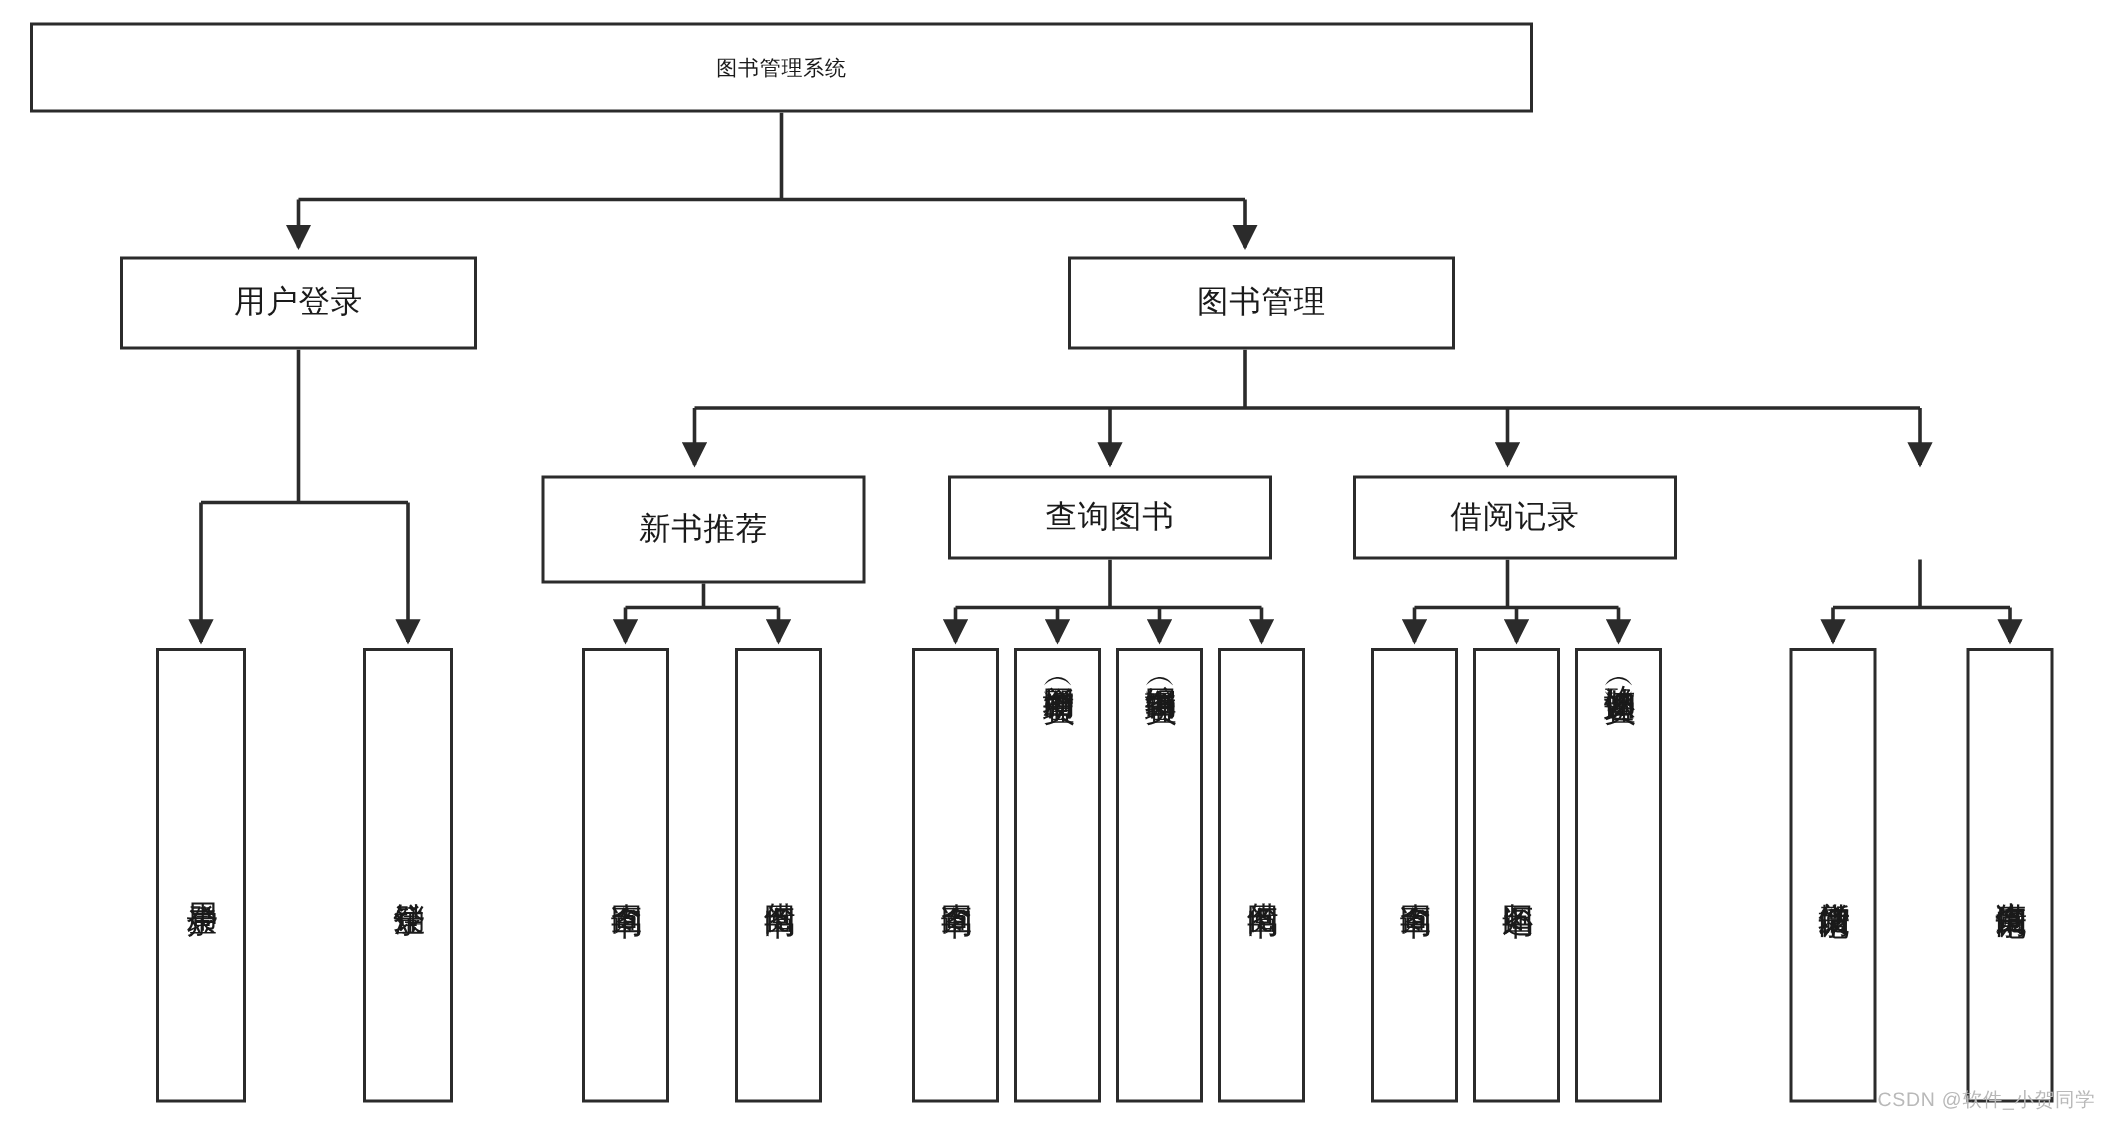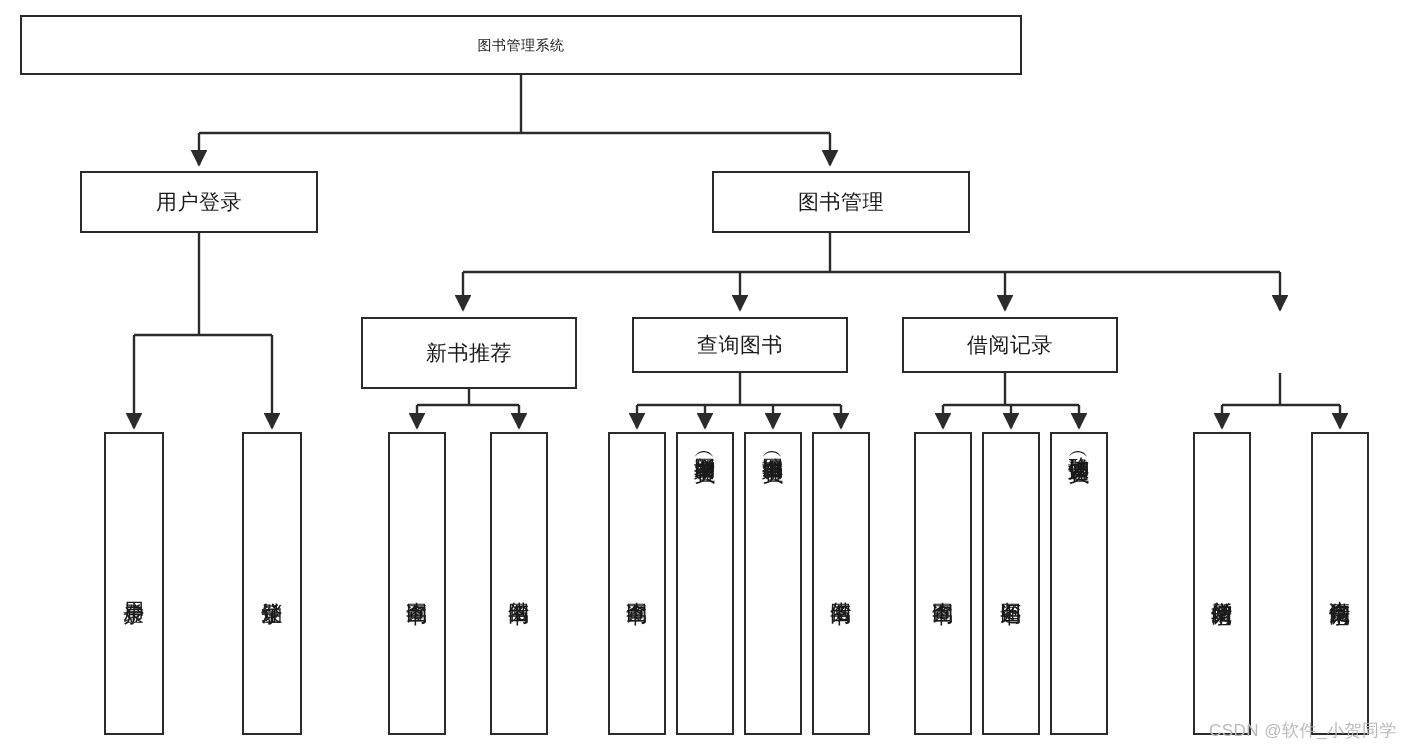--- a/index.html
+++ b/index.html
@@ -65,21 +65,21 @@
     white-space: pre-line;
     margin: 0 auto;
   }
   .node.vertical.center-text {
     align-items: center;
   }
   .watermark {
     position: absolute;
     right: 8px;
     bottom: 5px;
-    font-size: 17px;
+    font-size: 13px;
     color: #b9b9b9;
     letter-spacing: 0.5px;
     user-select: none;
     white-space: nowrap;
   }
 </style>
 </head>
 <body>
 
 <div id="diagram-canvas">

